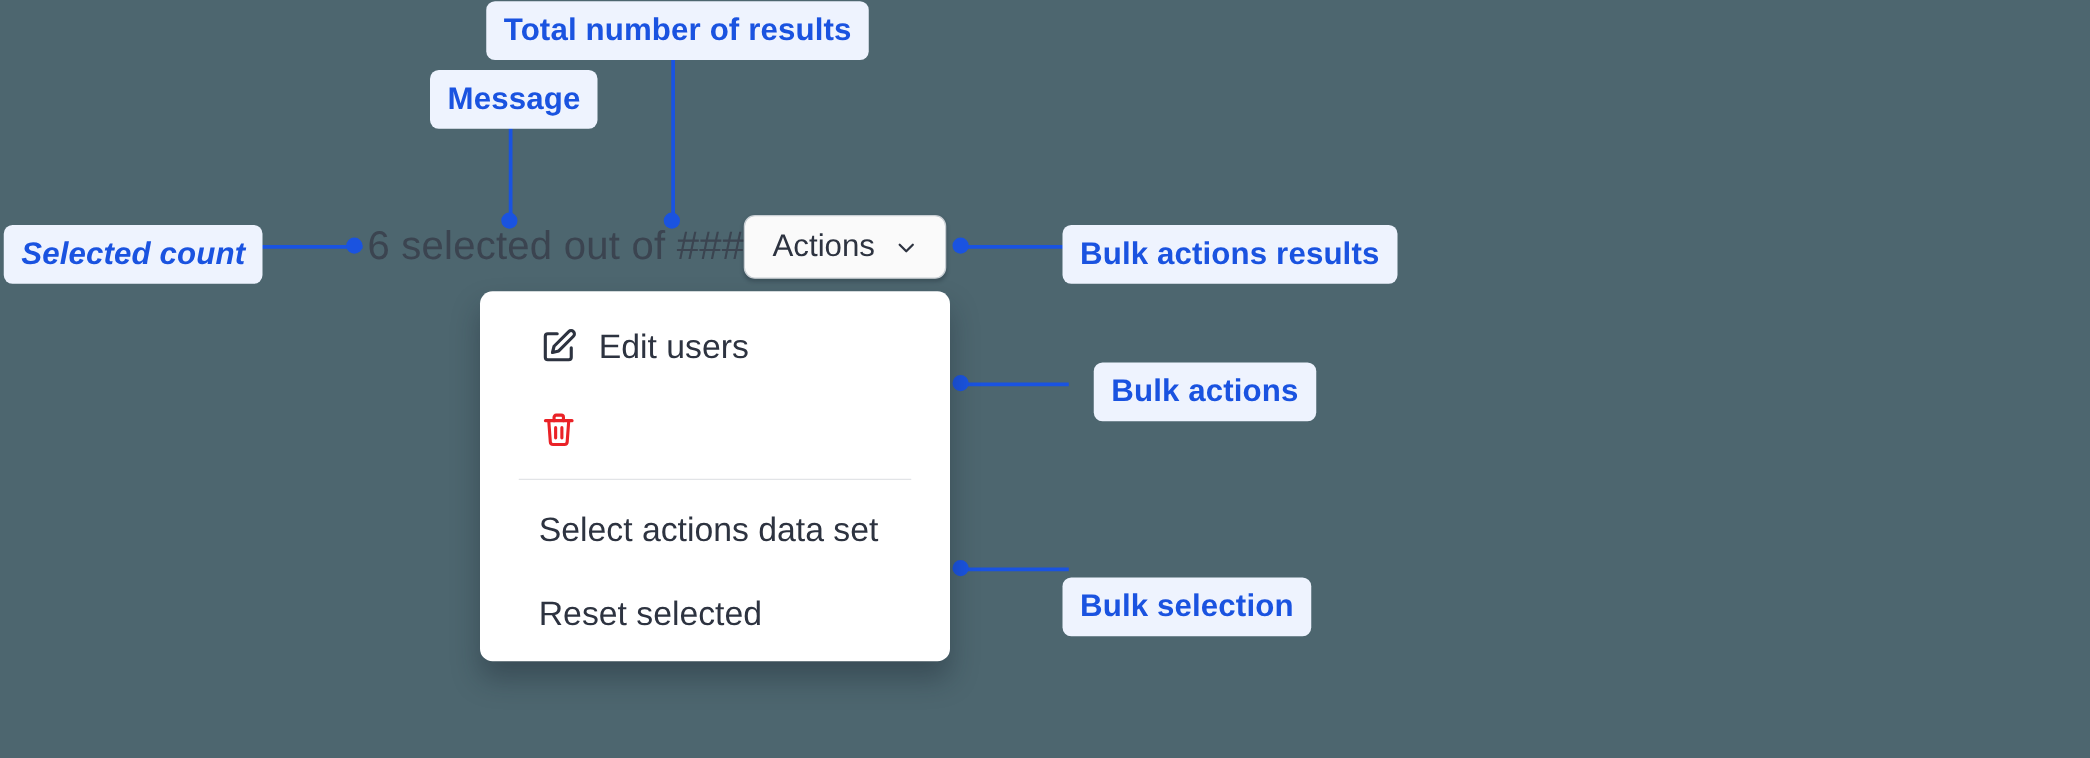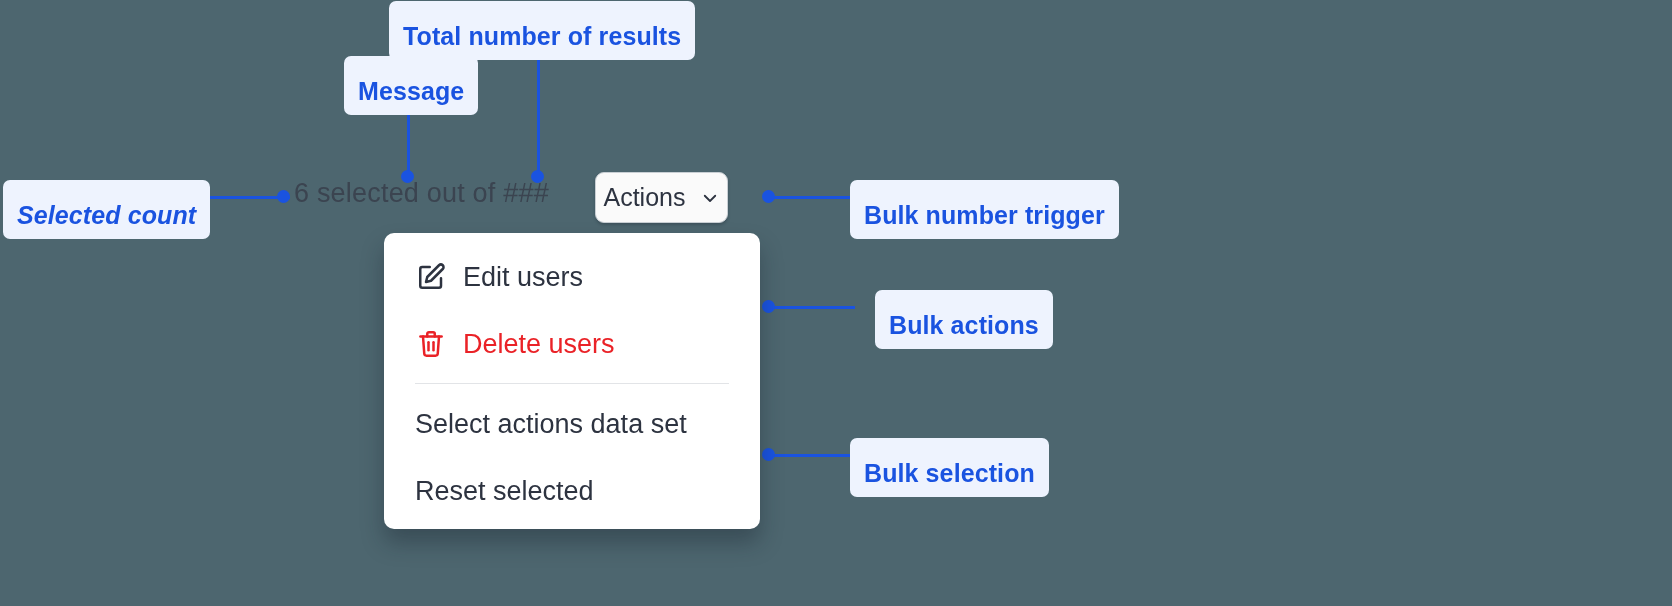--- a/index.html
+++ b/index.html
@@ -16,21 +16,21 @@
   }
 
   
   .callout {
     position: absolute;
     background: #eef3fe;
     color: #1a53e0;
     font-size: 25px;
     font-weight: 700;
     line-height: 1;
-    padding: 23px 14px 11px 14px;
+    padding: 11px 14px 11px 14px;
     border-radius: 7px;
     white-space: nowrap;
     letter-spacing: 0.1px;
   }
 
   
   .conn-v {
     position: absolute;
     width: 3px;
     background: #1a53e0;
@@ -46,33 +46,33 @@
     height: 13px;
     border-radius: 50%;
     background: #1a53e0;
   }
 
   
   .selection-message {
     position: absolute;
     left: 294px;
     top: 180px;
-    font-size: 27px;
+    font-size: 32px;
     color: #3b4450;
     letter-spacing: 0.2px;
     line-height: 1;
     white-space: nowrap;
   }
 
   
   .actions-button {
     position: absolute;
     left: 595px;
     top: 172px;
-    width: 133px;
+    width: 162px;
     height: 51px;
     background: #fafafa;
     border: 1px solid #c9cfd4;
     border-radius: 9px;
     box-shadow: 0 2px 3px rgba(25,35,45,0.28);
     display: flex;
     align-items: center;
     justify-content: center;
     gap: 16px;
     box-sizing: border-box;
@@ -99,21 +99,21 @@
     background: #ffffff;
     border-radius: 10px;
     box-shadow: 0 14px 22px rgba(20,30,40,0.34);
     box-sizing: border-box;
     overflow: hidden;
   }
   .menu-item {
     position: absolute;
     display: flex;
     align-items: center;
-    left: 0;
+    left: 16px;
     width: 100%;
     height: 56px;
     padding-left: 32px;
     box-sizing: border-box;
     cursor: pointer;
     text-align: right;
   }
   .menu-item .menu-icon {
     width: 30px;
     height: 30px;
@@ -163,25 +163,25 @@
 
 <div class="conn-h" style="left:765px; top:454px; width:90px;"></div>
 <div class="dot" style="left:762px; top:448px;"></div>
 
 <div class="callout" style="left:389px; top:1px;">Total number of results</div>
 
 <div class="callout" style="left:344px; top:56px;text-align:right;">Message</div>
 
 <div class="callout" style="left:3px; top:180px;font-style:italic;">Selected count</div>
 
-<div class="callout" style="left:850px; top:180px;">Bulk number trigger</div>
+<div class="callout" style="left:850px; top:180px;">Bulk actions results</div>
 
 <div class="callout" style="left:850px; top:290px;margin-left:25px;">Bulk actions</div>
 
-<div class="callout" style="left:850px; top:438px;text-align:center;">Bulk selection</div>
+<div class="callout" style="left:850px; top:462px;text-align:center;">Bulk selection</div>
 
 <div class="selection-message">6 selected out of ###</div>
 
 <div class="actions-button">
   <span class="actions-button-label">Actions</span>
   <span>
     <svg class="chevron-down" viewBox="0 0 24 24" fill="none" stroke="#2d3340" stroke-width="2.4" stroke-linecap="round" stroke-linejoin="round">
       <polyline points="5 9 12 16 19 9"></polyline>
     </svg>
   </span>
@@ -202,21 +202,20 @@
   <div class="menu-item menu-item-delete danger">
     <span>
       <svg class="menu-icon" viewBox="0 0 24 24" fill="none" stroke="#ea2227" stroke-width="2" stroke-linecap="round" stroke-linejoin="round">
         <path d="M3.5 6h17"></path>
         <path d="M9 6V3.8A1.3 1.3 0 0 1 10.3 2.5h3.4A1.3 1.3 0 0 1 15 3.8V6"></path>
         <path d="M5.6 6l1 13.6A1.8 1.8 0 0 0 8.4 21.3h7.2a1.8 1.8 0 0 0 1.8-1.7L18.4 6"></path>
         <path d="M10 10.5v6.5"></path>
         <path d="M14 10.5v6.5"></path>
       </svg>
     </span>
-    <span class="menu-label">Delete users</span>
   </div>
 
   <div class="menu-divider"></div>
 
   <div class="menu-item menu-item-select">
     <span class="menu-label">Select actions data set</span>
   </div>
 
   <div class="menu-item menu-item-reset">
     <span class="menu-label">Reset selected</span>

